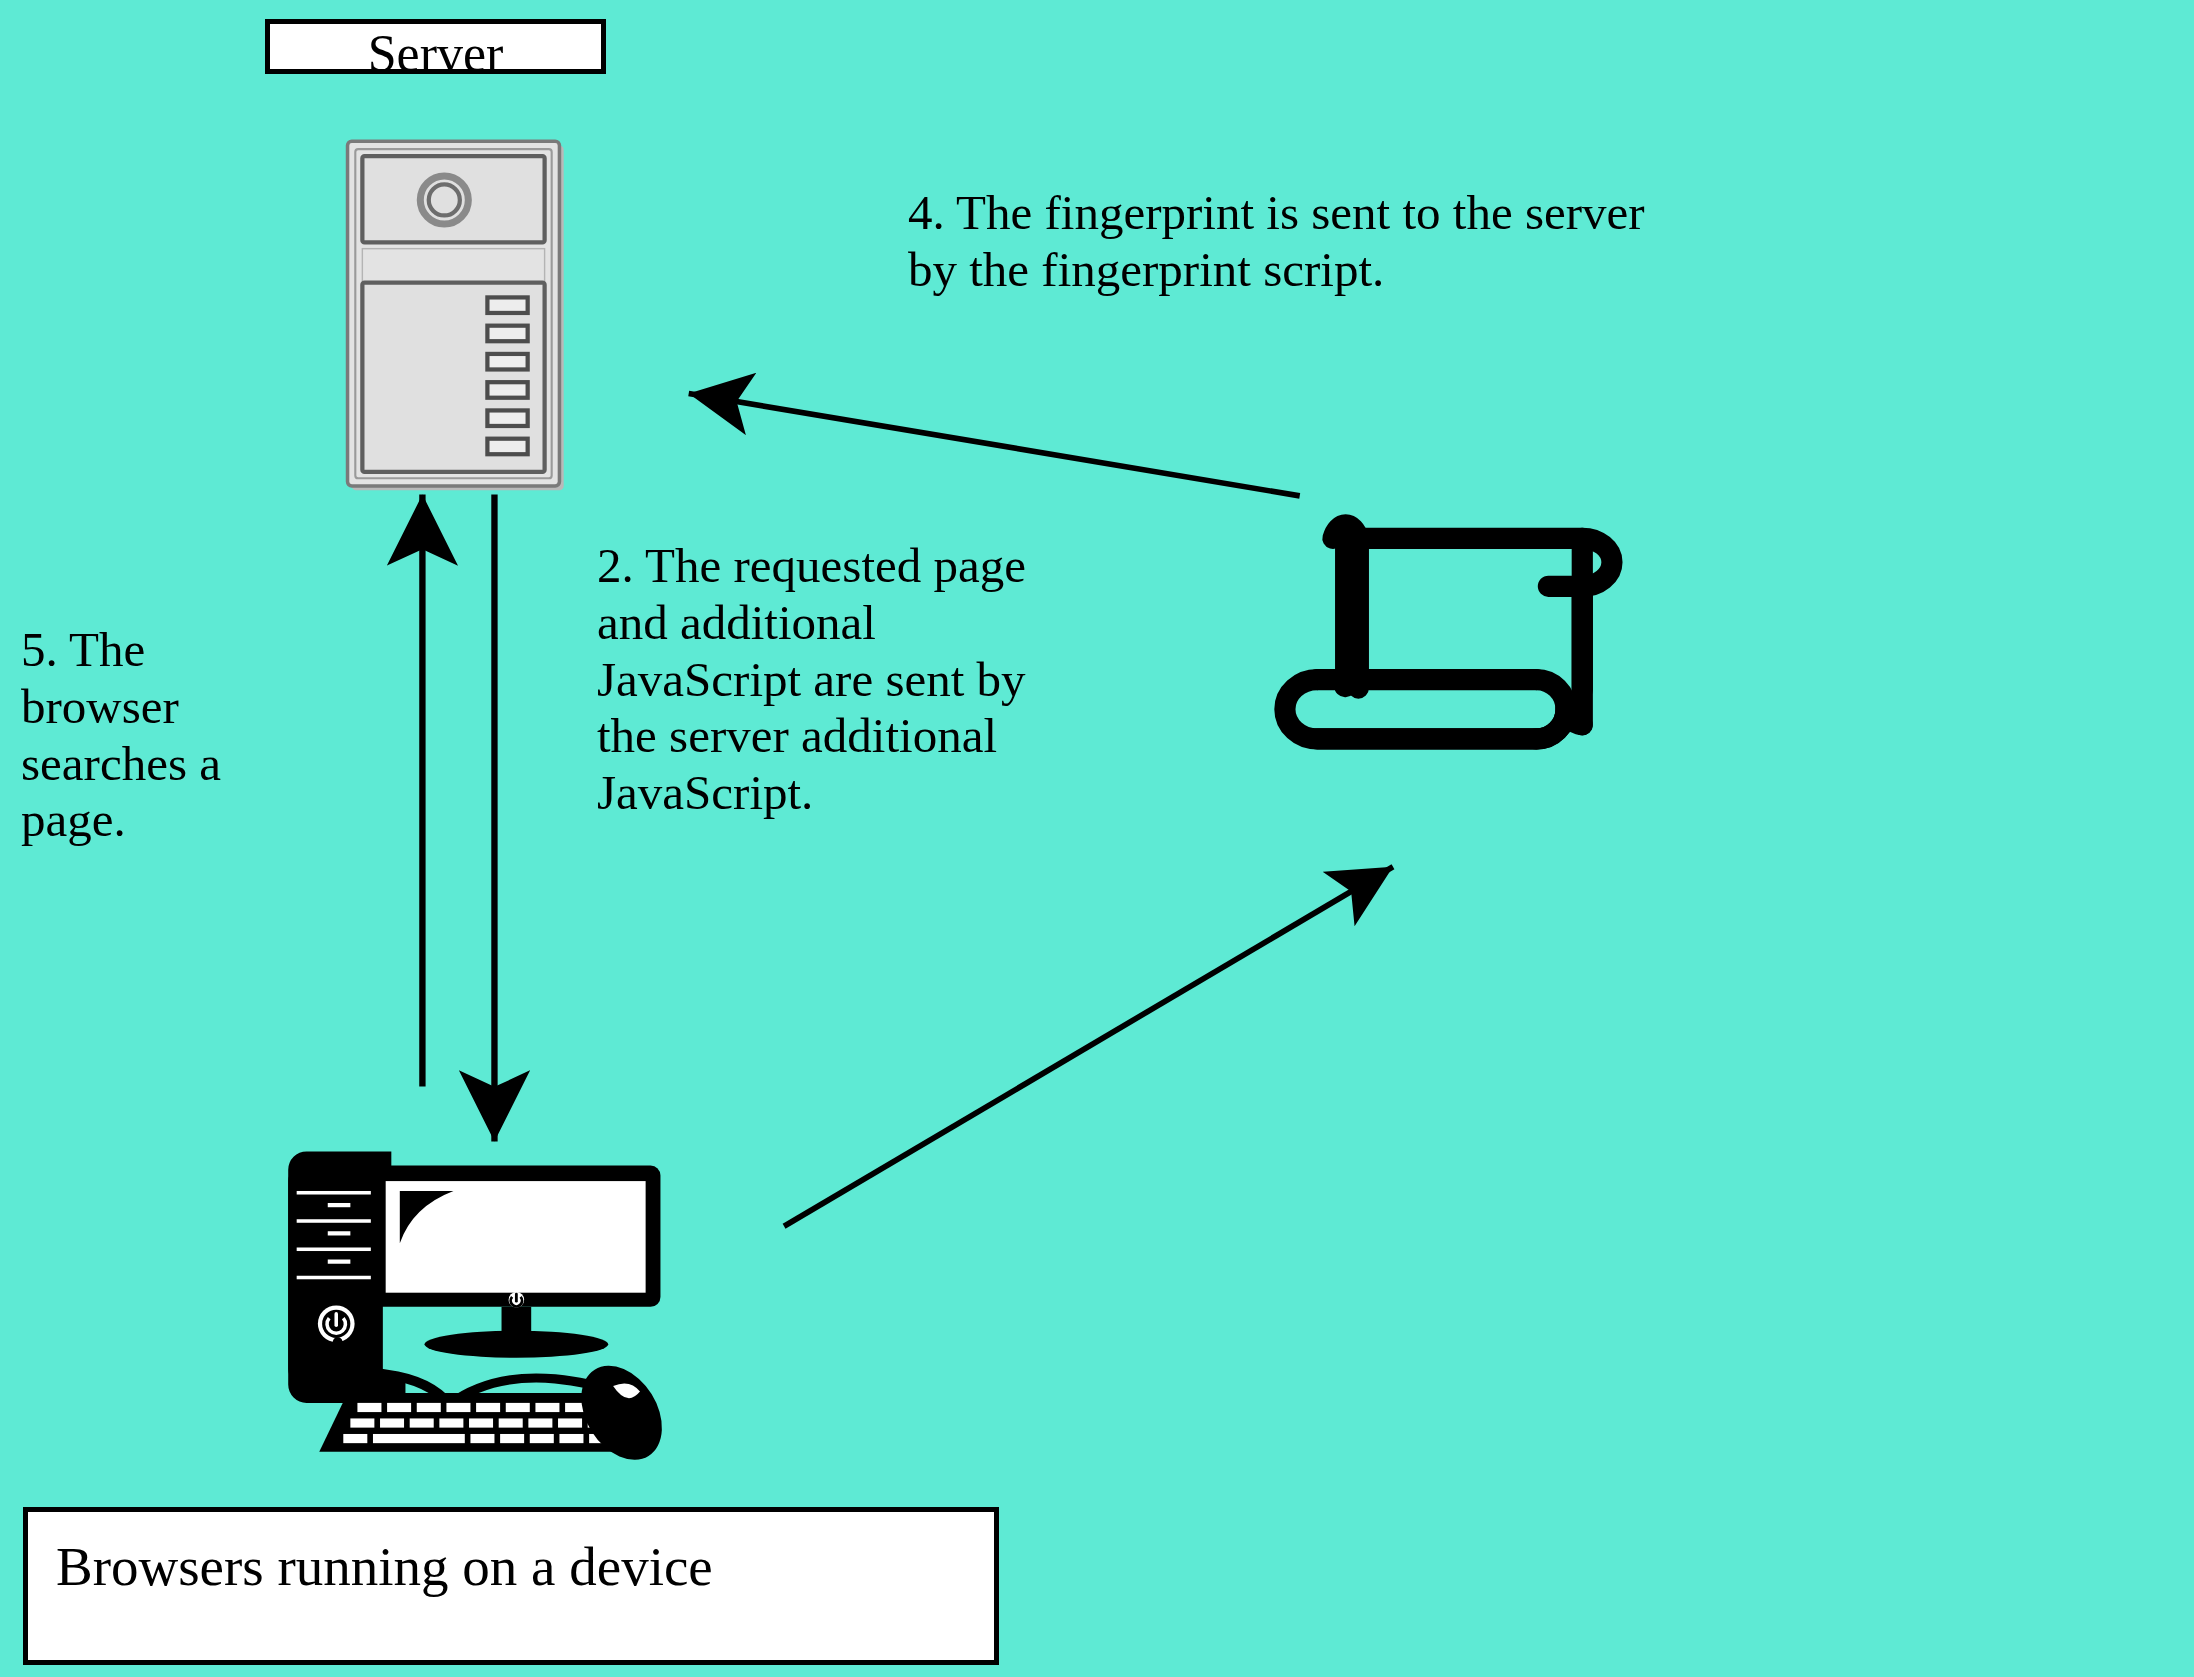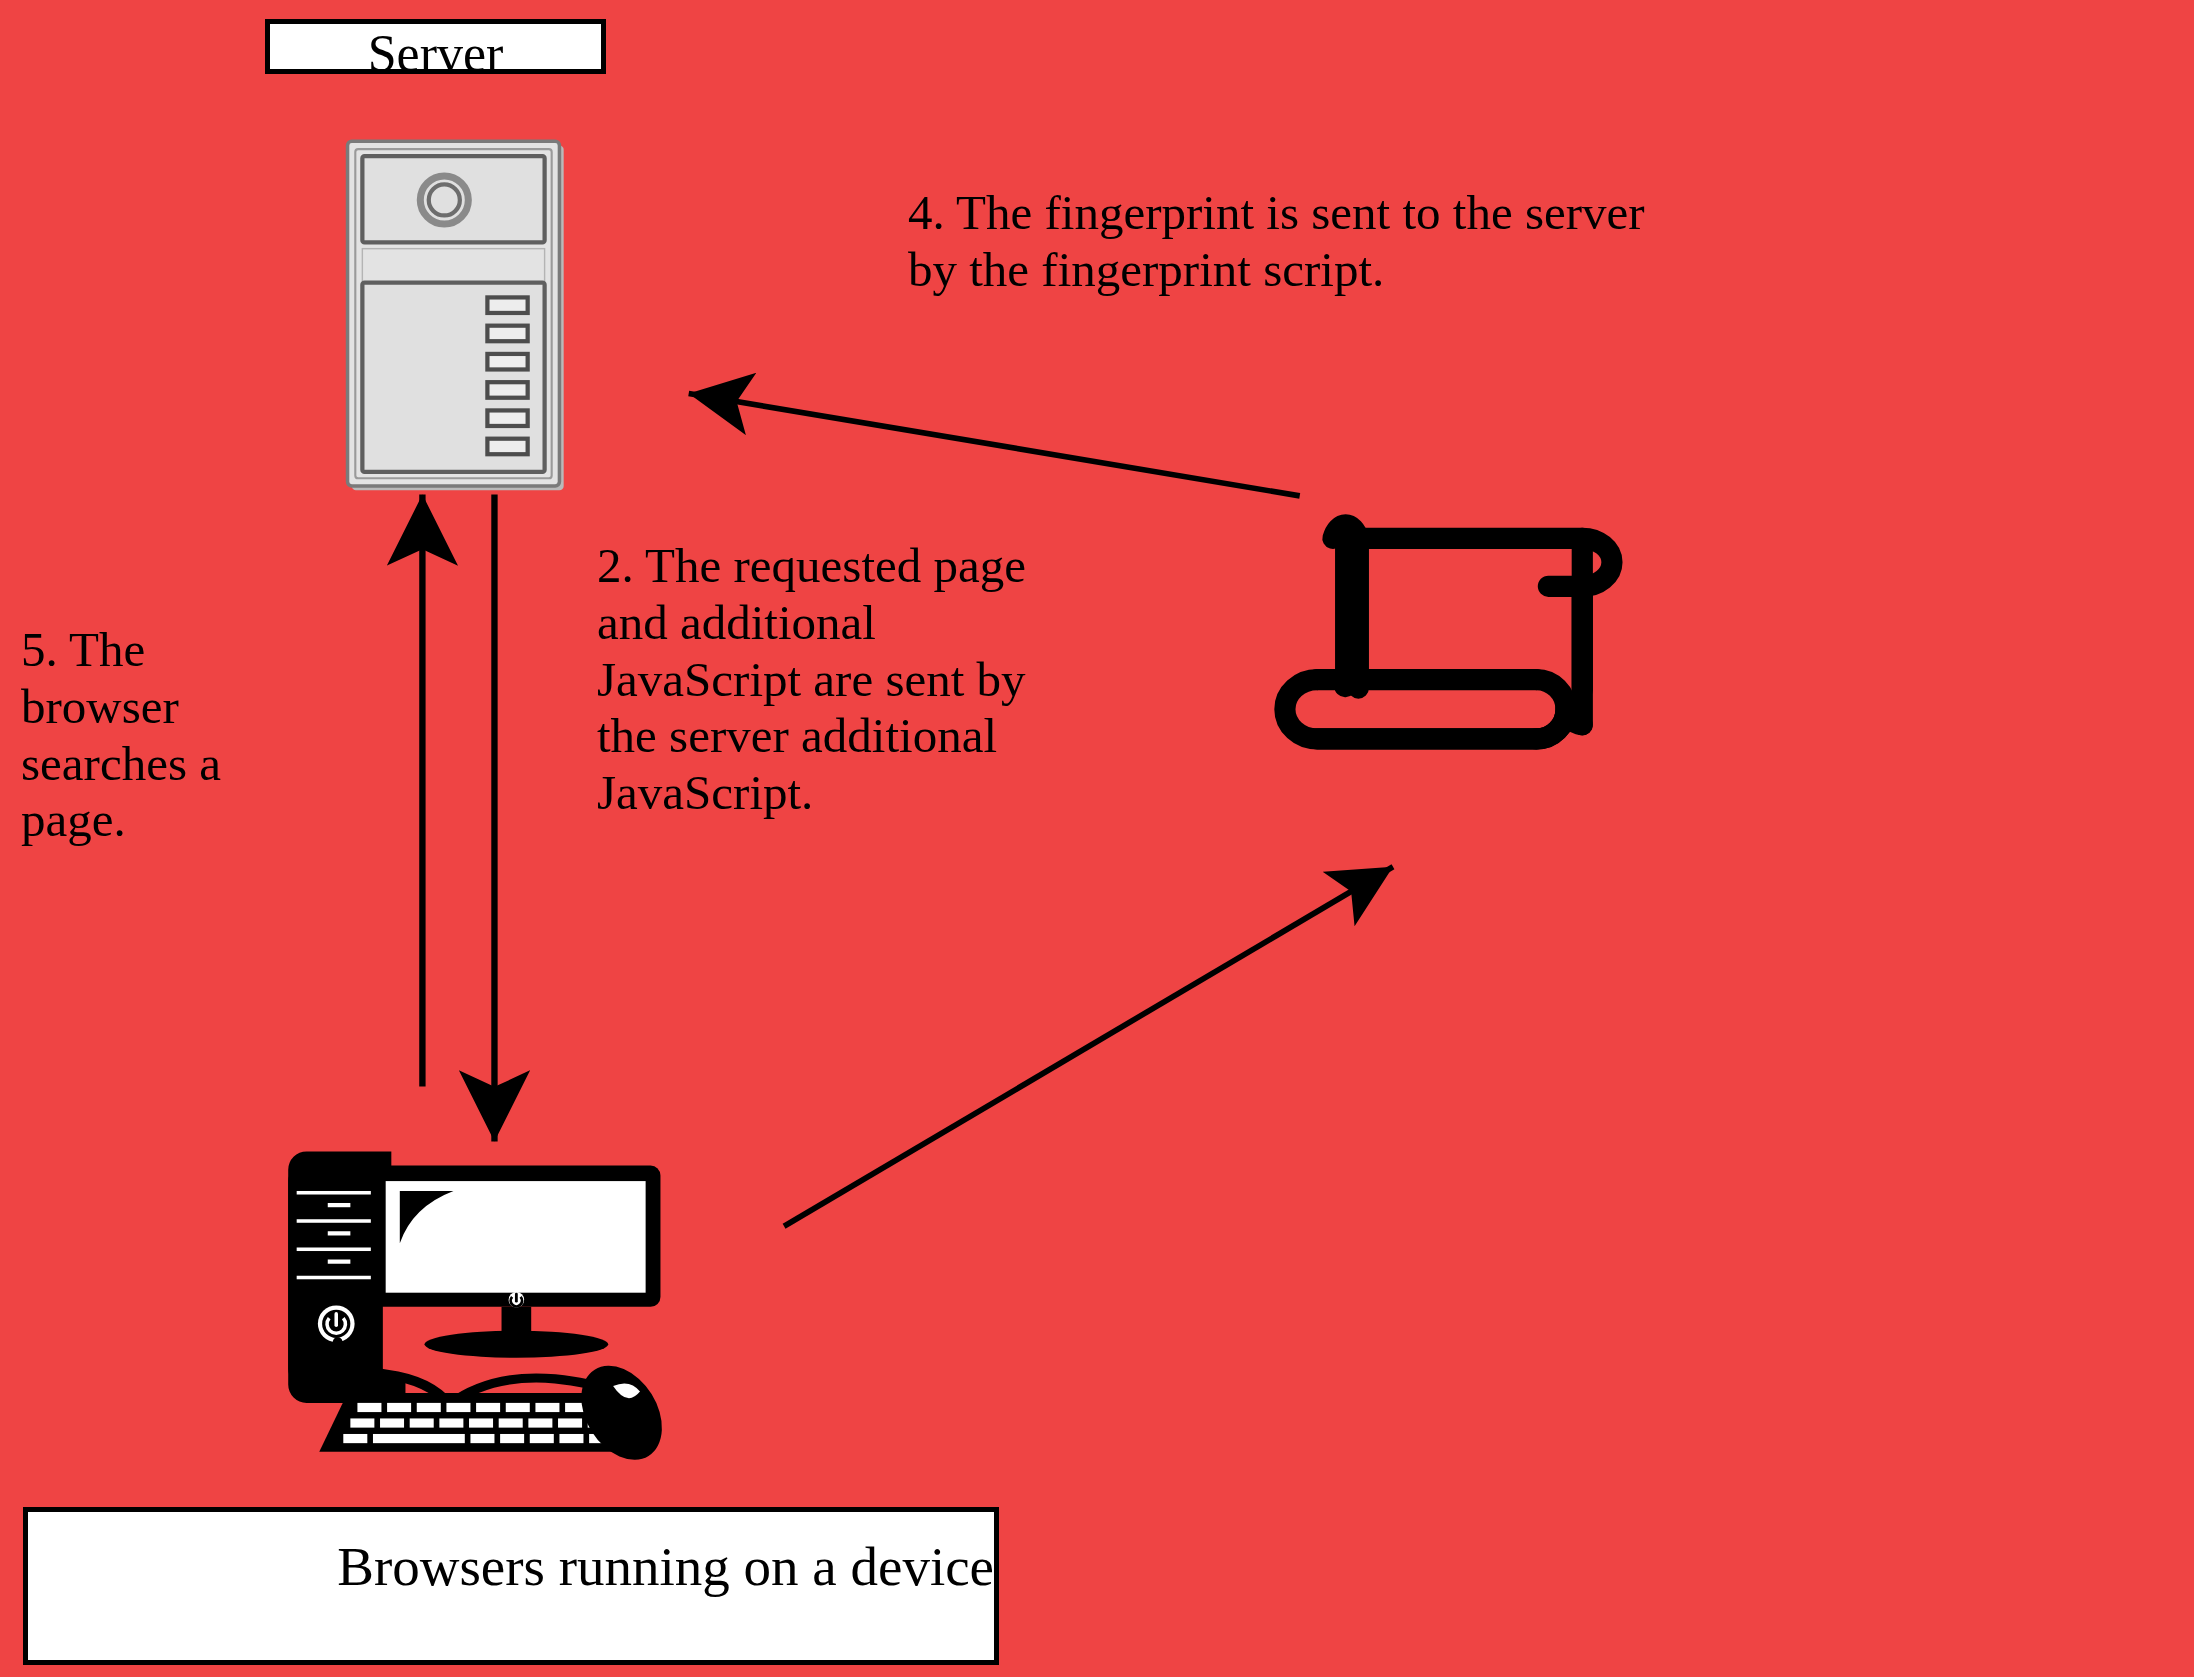--- a/index.html
+++ b/index.html
@@ -8,21 +8,21 @@
     background: #ffffff;
   }
   body {
     font-family: "Liberation Serif", "DejaVu Serif", serif;
     color: #000000;
   }
   #canvas {
     position: relative;
     width: 2194px;
     height: 1677px;
-    background: #ef4444;
+    background: #5eead4;
     overflow: hidden;
   }
 
   
   .label-box {
     position: absolute;
     border: 5px solid #000000;
     background: #ffffff;
     box-sizing: border-box;
   }
@@ -46,21 +46,21 @@
     font-size: 52px;
   }
 
   #device-label-box {
     left: 23px;
     top: 1507px;
     width: 976px;
     height: 158px;
   }
   #device-label-box .box-text {
-    text-align: right;
+    text-align: left;
     padding-left: 28px;
     padding-top: 27px;
     font-size: 55px;
   }
 
   
   .step-text {
     position: absolute;
     font-size: 49px;
     line-height: 1.16;

